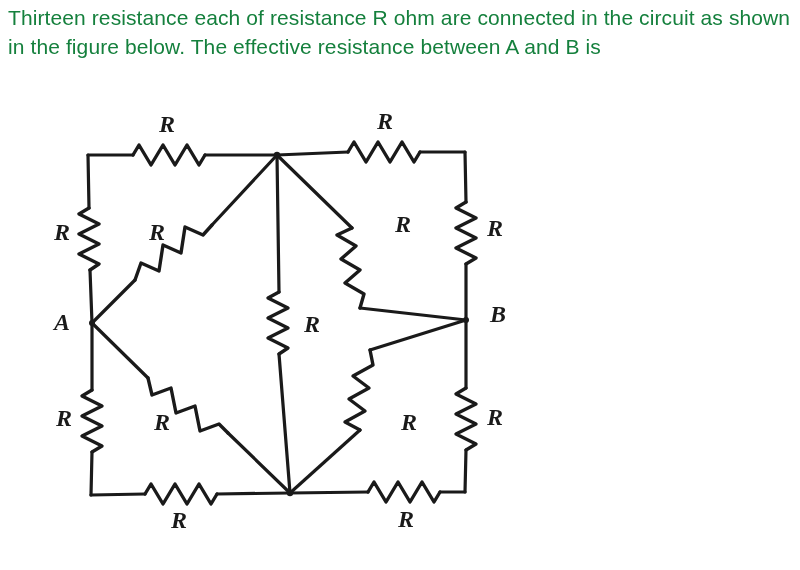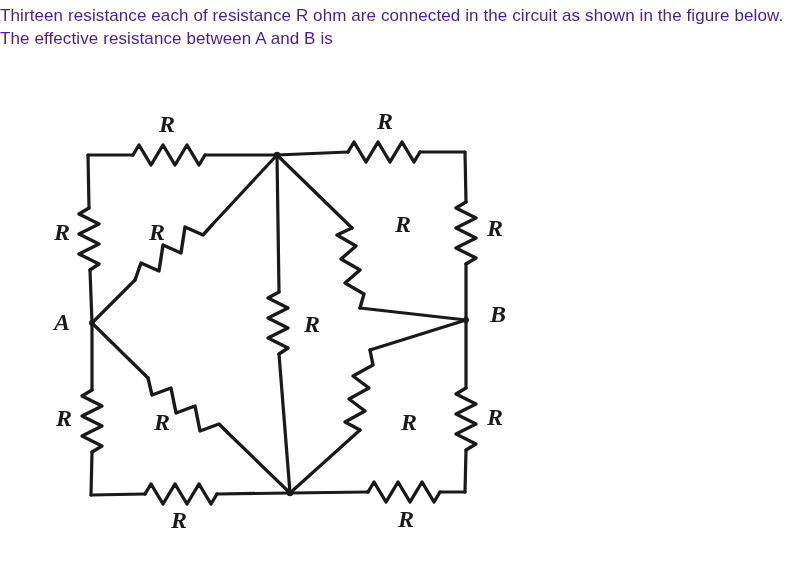--- a/index.html
+++ b/index.html
@@ -5,25 +5,25 @@
   html,body{margin:0;padding:0;}
   body{
     width:800px;height:570px;
     background:#ffffff;
     font-family:"Liberation Sans", sans-serif;
     overflow:hidden;
     position:relative;
   }
   #question{
     position:absolute;
-    left:0; top:4px;
+    left:8px; top:4px;
     width:786px;
-    font-size:17px;
+    font-size:21px;
     line-height:1.38;
-    color:#4c1d95;
+    color:#15803d;
     letter-spacing:0.1px;
   }
   #figure{
     position:absolute;
     left:0; top:100px;
     width:800px; height:470px;
   }
   svg{display:block;}
   .wire{
     fill:none;

